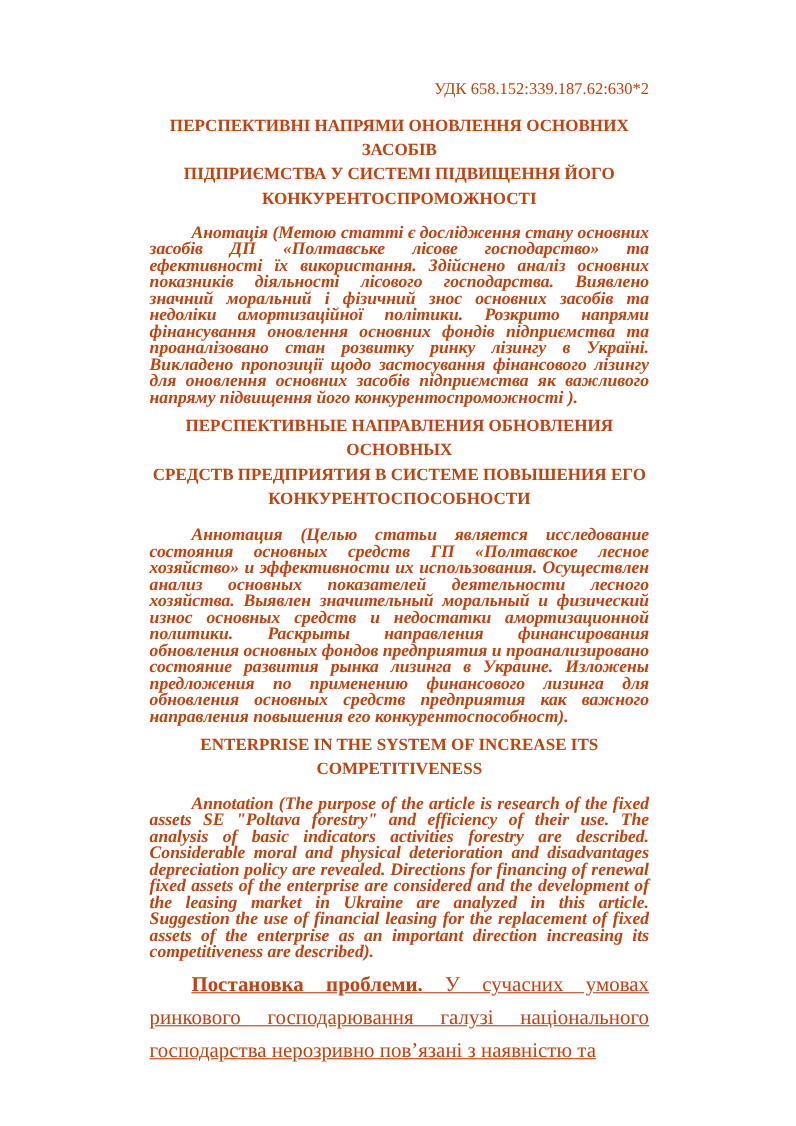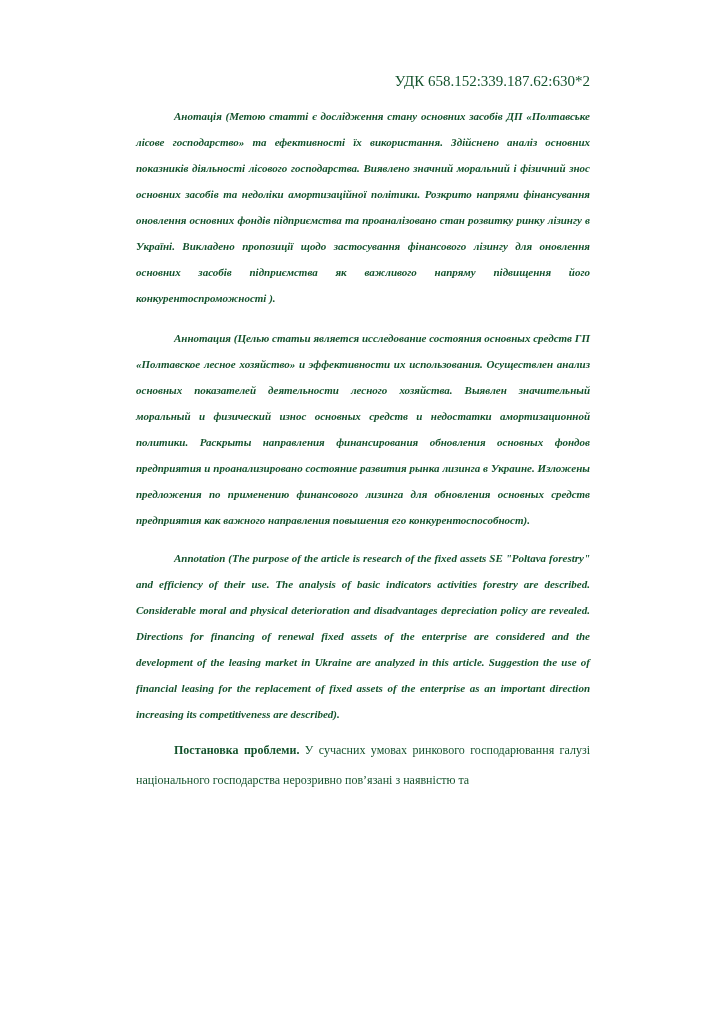--- a/index.html
+++ b/index.html
@@ -6,21 +6,21 @@
   html, body {
     margin: 0;
     padding: 0;
     background: #ffffff;
   }
   .page {
     width: 584px;
     height: 1024px;
     margin: 0 auto;
     background: #ffffff;
-    color: #14532d;
+    color: #c2410c;
     font-family: "Liberation Serif", "DejaVu Serif", serif;
     box-sizing: border-box;
     padding: 72px 64px 0 66px;
     overflow: hidden;
   }
   .udc {
     text-align: right;
     font-size: 15px;
     line-height: 19px;
     margin: 0 0 4px 0;
@@ -33,54 +33,66 @@
   .title {
     margin: 13px 0 0 0;
     font-size: 15.5px;
     line-height: 22px;
     font-weight: bold;
     text-align: center;
   }
   .title .tl { display: block; }
   .abstract {
     margin: 12px 0 0 0;
-    font-size: 11px;
-    line-height: 26px;
+    font-size: 16px;
+    line-height: 15px;
     font-weight: bold;
     font-style: italic;
     text-align: justify;
     text-indent: 38px;
     font-family: Liberation Serif, serif;
   }
   .keywords { margin-top: 0; }
   .title.mt { margin-top: 8px; }
   .abstract.mt10 { margin-top: 14px; }
   .body-para {
     margin: 8px 0 0 0;
-    font-size: 12px;
+    font-size: 19px;
     line-height: 30px;
     text-align: justify;
     text-indent: 38px;
+    text-decoration: underline;
   }
 </style>
 </head>
 <body>
 
 <div class="page">
 
   <div class="udc">УДК 658.152:339.187.62:630*2</div>
 
 
+  <h1 class="title">
+    <span class="tl">ПЕРСПЕКТИВНІ НАПРЯМИ ОНОВЛЕННЯ ОСНОВНИХ ЗАСОБІВ</span>
+    <span class="tl">ПІДПРИЄМСТВА У СИСТЕМІ ПІДВИЩЕННЯ ЙОГО</span>
+    <span class="tl">КОНКУРЕНТОСПРОМОЖНОСТІ</span>
+  </h1>
 
   <p class="abstract">Анотація (Метою статті є дослідження стану основних засобів ДП «Полтавське лісове господарство» та ефективності їх використання. Здійснено аналіз основних показників діяльності лісового господарства. Виявлено значний моральний і фізичний знос основних засобів та недоліки амортизаційної політики. Розкрито напрями фінансування оновлення основних фондів підприємства та проаналізовано стан розвитку ринку лізингу в Україні. Викладено пропозиції щодо застосування фінансового лізингу для оновлення основних засобів підприємства як важливого напряму підвищення його конкурентоспроможності ).</p>
 
+  <h1 class="title mt">
+    <span class="tl">ПЕРСПЕКТИВНЫЕ НАПРАВЛЕНИЯ ОБНОВЛЕНИЯ ОСНОВНЫХ</span>
+    <span class="tl">СРЕДСТВ ПРЕДПРИЯТИЯ В СИСТЕМЕ ПОВЫШЕНИЯ ЕГО</span>
+    <span class="tl">КОНКУРЕНТОСПОСОБНОСТИ</span>
+  </h1>
 
   <p class="abstract mt10">Аннотация (Целью статьи является исследование состояния основных средств ГП «Полтавское лесное хозяйство» и эффективности их использования. Осуществлен анализ основных показателей деятельности лесного хозяйства. Выявлен значительный моральный и физический износ основных средств и недостатки амортизационной политики. Раскрыты направления финансирования обновления основных фондов предприятия и проанализировано состояние развития рынка лизинга в Украине. Изложены предложения по применению финансового лизинга для обновления основных средств предприятия как важного направления повышения его конкурентоспособност).</p>
 
   <h1 class="title mt">
+    <span class="tl">ENTERPRISE IN THE SYSTEM OF INCREASE ITS COMPETITIVENESS</span>
   </h1>
 
   <p class="abstract">Annotation (The purpose of the article is research of the fixed assets SE "Poltava forestry" and efficiency of their use. The analysis of basic indicators activities forestry are described. Considerable moral and physical deterioration and disadvantages depreciation policy are revealed. Directions for financing of renewal fixed assets of the enterprise are considered and the development of the leasing market in Ukraine are analyzed in this article. Suggestion the use of financial leasing for the replacement of fixed assets of the enterprise as an important direction increasing its competitiveness are described).</p>
 
   <p class="body-para">
     <b>Постановка проблеми.</b><span> У сучасних умовах ринкового господарювання галузі національного господарства нерозривно пов’язані з наявністю та</span>
   </p>
 
 </div>
 

